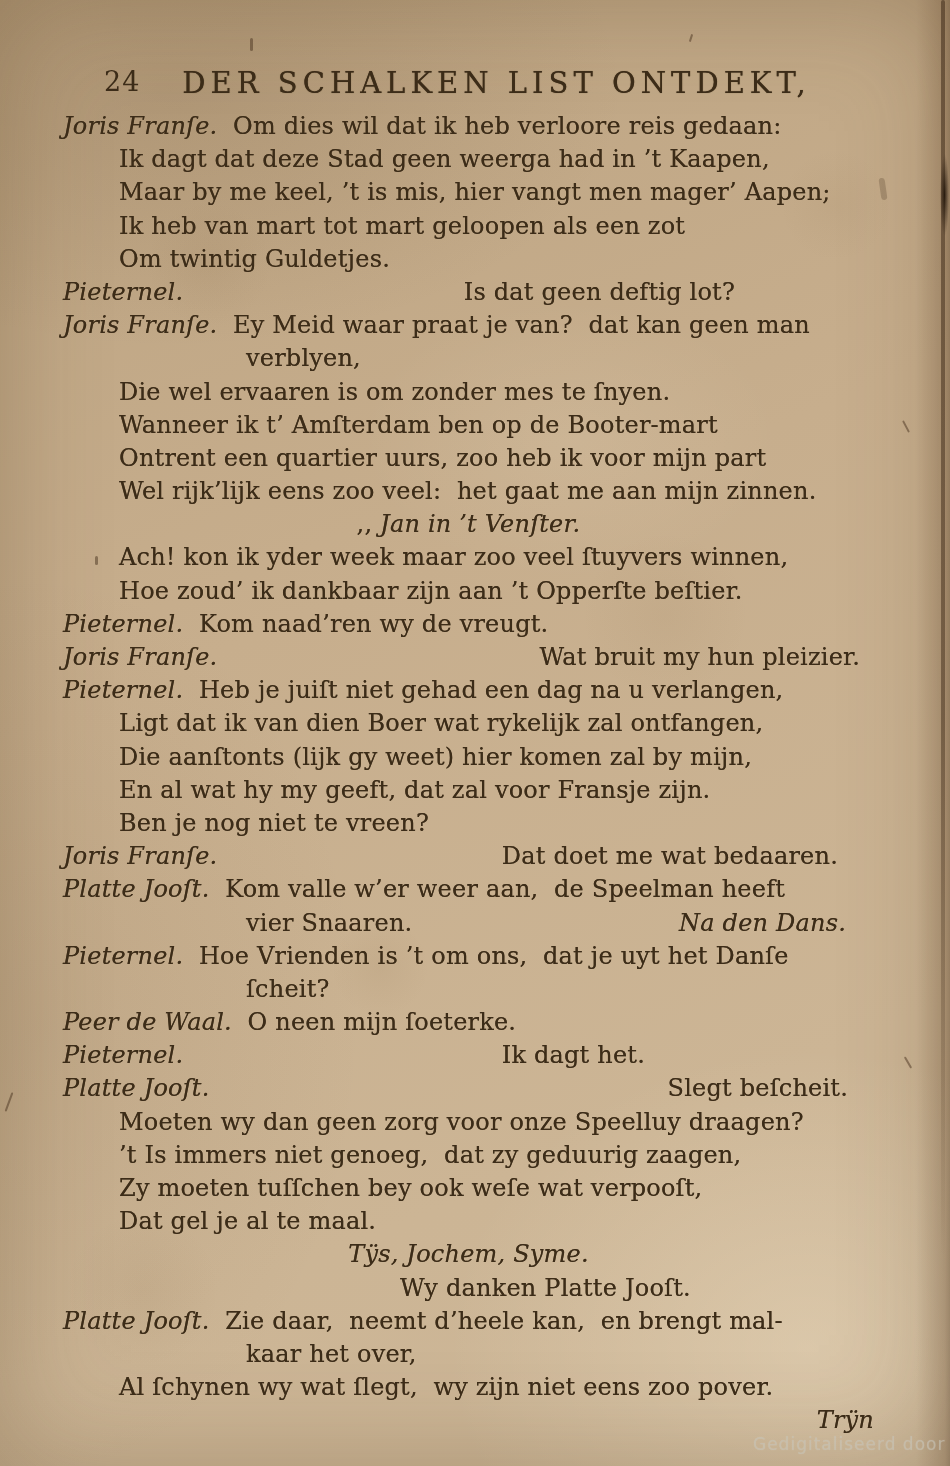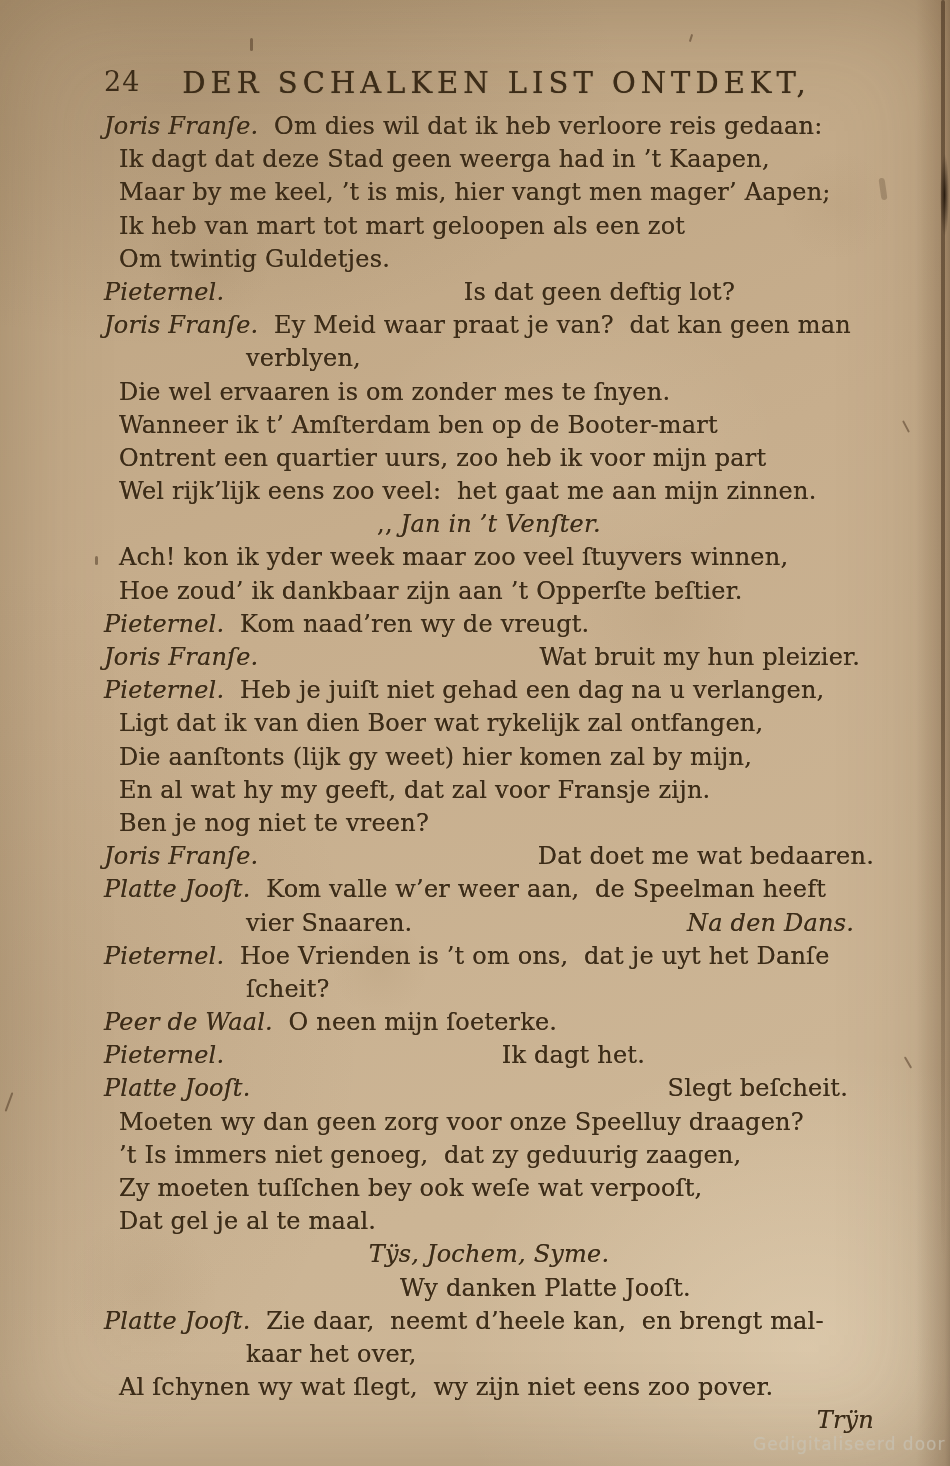--- a/index.html
+++ b/index.html
@@ -33,21 +33,21 @@
     background:linear-gradient(to bottom, rgba(62,42,24,0.55) 0%, rgba(62,42,24,0.48) 55%, rgba(62,42,24,0) 96%);}
   .edge-blob{position:absolute;right:1px;top:135px;width:11px;height:120px;
     background:radial-gradient(ellipse 6px 55px at 60% 50%, rgba(32,20,9,0.88), rgba(32,20,9,0) 75%);}
 
   .content{position:absolute;top:66px;left:0;width:100%;}
   .headerline{display:flex;align-items:flex-start;height:44px;padding-left:104px;}
   .pagenum{font-size:27px;letter-spacing:1px;}
   .title{margin-left:42px;font-size:29px;letter-spacing:5px;text-shadow:0 0 0.7px rgba(60,44,24,0.85);}
 
   .line{display:flex;align-items:baseline;height:33.2px;line-height:33.2px;
-    font-size:24px;padding-left:104px;padding-right:76px;white-space:pre;
+    font-size:24px;padding-left:63px;padding-right:76px;white-space:pre;
     text-shadow:0 0 0.6px rgba(60,44,24,0.75);letter-spacing:0.2px;}
   .ind1{padding-left:119px;}
   .ind2{padding-left:246px;}
   .ind3{padding-left:400px;}
   .lc{justify-content:center;}
   .lr{justify-content:flex-end;}
   .spacer{flex:1 1 auto;}
   .it{font-style:italic;}
 
   .mark{position:absolute;background:#49341f;opacity:0.5;border-radius:1.5px;}
@@ -82,23 +82,23 @@
         <div class="line lc"><span>,, </span><span class="it">Jan in ’t Venſter.</span></div>
         <div class="line ind1"><span>Ach! kon ik yder week maar zoo veel ſtuyvers winnen,</span></div>
         <div class="line ind1"><span>Hoe zoud’ ik dankbaar zijn aan ’t Opperſte beſtier.</span></div>
         <div class="line"><span class="it">Pieternel.</span><span>  Kom naad’ren wy de vreugt.</span></div>
         <div class="line"><span class="it">Joris Franſe.</span><span class="spacer"></span><span style="margin-right: 14px;"><span>Wat bruit my hun pleizier.</span></span></div>
         <div class="line"><span class="it">Pieternel.</span><span>  Heb je juiſt niet gehad een dag na u verlangen,</span></div>
         <div class="line ind1"><span>Ligt dat ik van dien Boer wat rykelijk zal ontfangen,</span></div>
         <div class="line ind1"><span>Die aanſtonts (lijk gy weet) hier komen zal by mijn,</span></div>
         <div class="line ind1"><span>En al wat hy my geeft, dat zal voor Fransje zijn.</span></div>
         <div class="line ind1"><span>Ben je nog niet te vreen?</span></div>
-        <div class="line"><span class="it">Joris Franſe.</span><span class="spacer"></span><span style=" text-align: center;"><span>Dat doet me wat bedaaren.</span></span></div>
+        <div class="line"><span class="it">Joris Franſe.</span><span class="spacer"></span><span style="margin-right: 36px; text-align: center;"><span>Dat doet me wat bedaaren.</span></span></div>
         <div class="line"><span class="it">Platte Jooſt.</span><span>  Kom valle w’er weer aan,  de Speelman heeft</span></div>
-        <div class="line ind2"><span>vier Snaaren.</span><span class="spacer"></span><span style="margin-right: 20px;"><span class="it">Na den Dans.</span></span></div>
+        <div class="line ind2"><span>vier Snaaren.</span><span class="spacer"></span><span style="margin-right: 28px;"><span class="it">Na den Dans.</span></span></div>
         <div class="line"><span class="it">Pieternel.</span><span>  Hoe Vrienden is ’t om ons,  dat je uyt het Danſe</span></div>
         <div class="line ind2"><span>ſcheit?</span></div>
         <div class="line"><span class="it">Peer de Waal.</span><span>  O neen mijn ſoeterke.</span></div>
         <div class="line"><span class="it">Pieternel.</span><span class="spacer"></span><span style="margin-right: 229px;"><span>Ik dagt het.</span></span></div>
         <div class="line"><span class="it">Platte Jooſt.</span><span class="spacer"></span><span style="margin-right: 26px;"><span>Slegt beſcheit.</span></span></div>
         <div class="line ind1"><span>Moeten wy dan geen zorg voor onze Speelluy draagen?</span></div>
         <div class="line ind1"><span>’t Is immers niet genoeg,  dat zy geduurig zaagen,</span></div>
         <div class="line ind1"><span>Zy moeten tuſſchen bey ook weſe wat verpooſt,</span></div>
         <div class="line ind1"><span>Dat gel je al te maal.</span></div>
         <div class="line lc"><span class="it">Tÿs, Jochem, Syme.</span></div>

